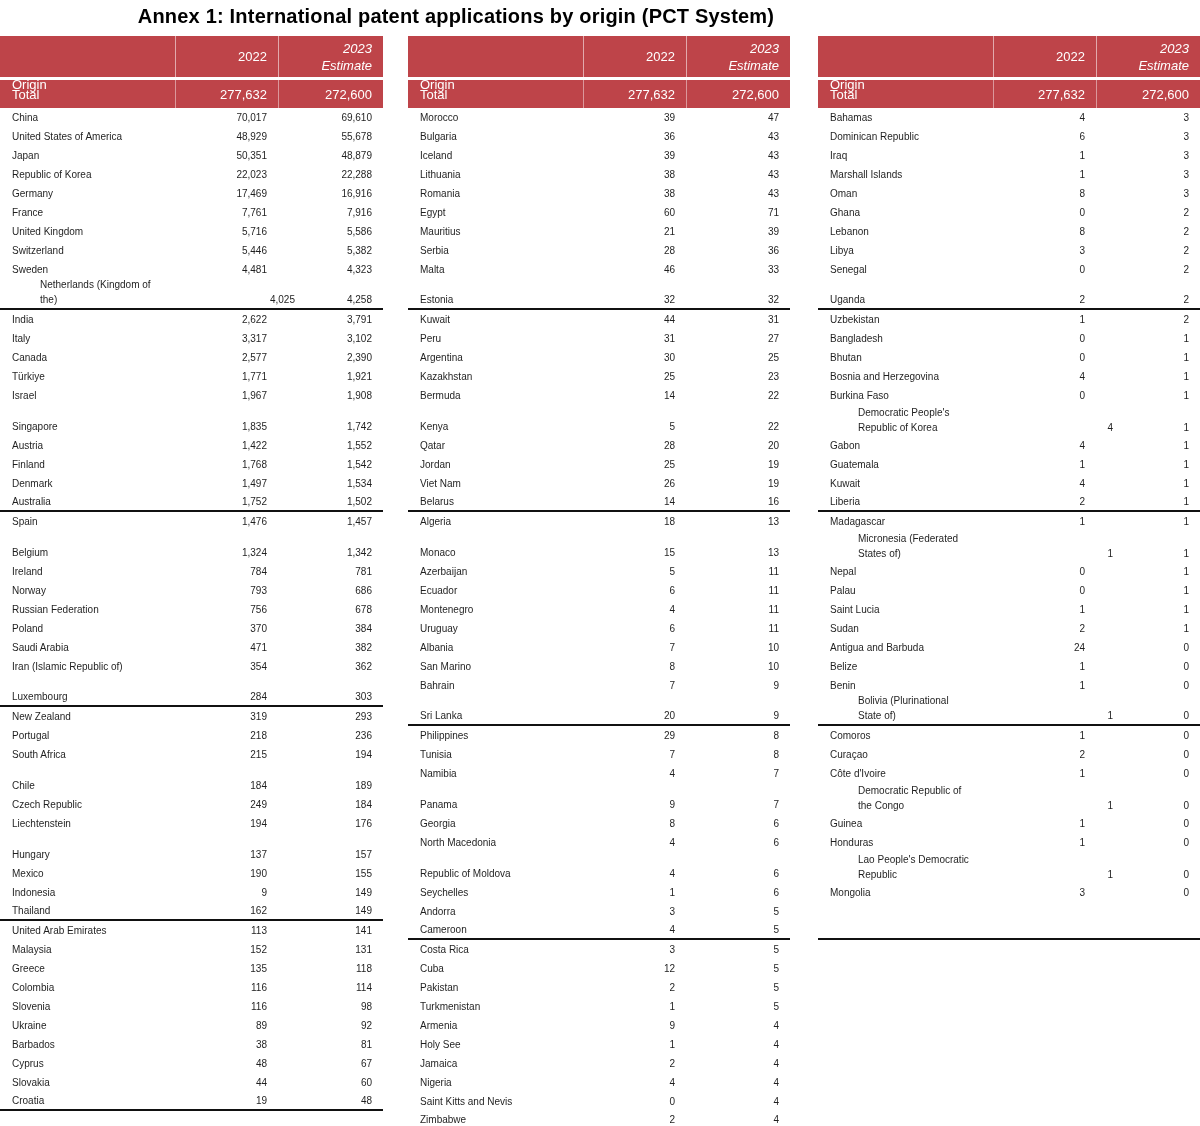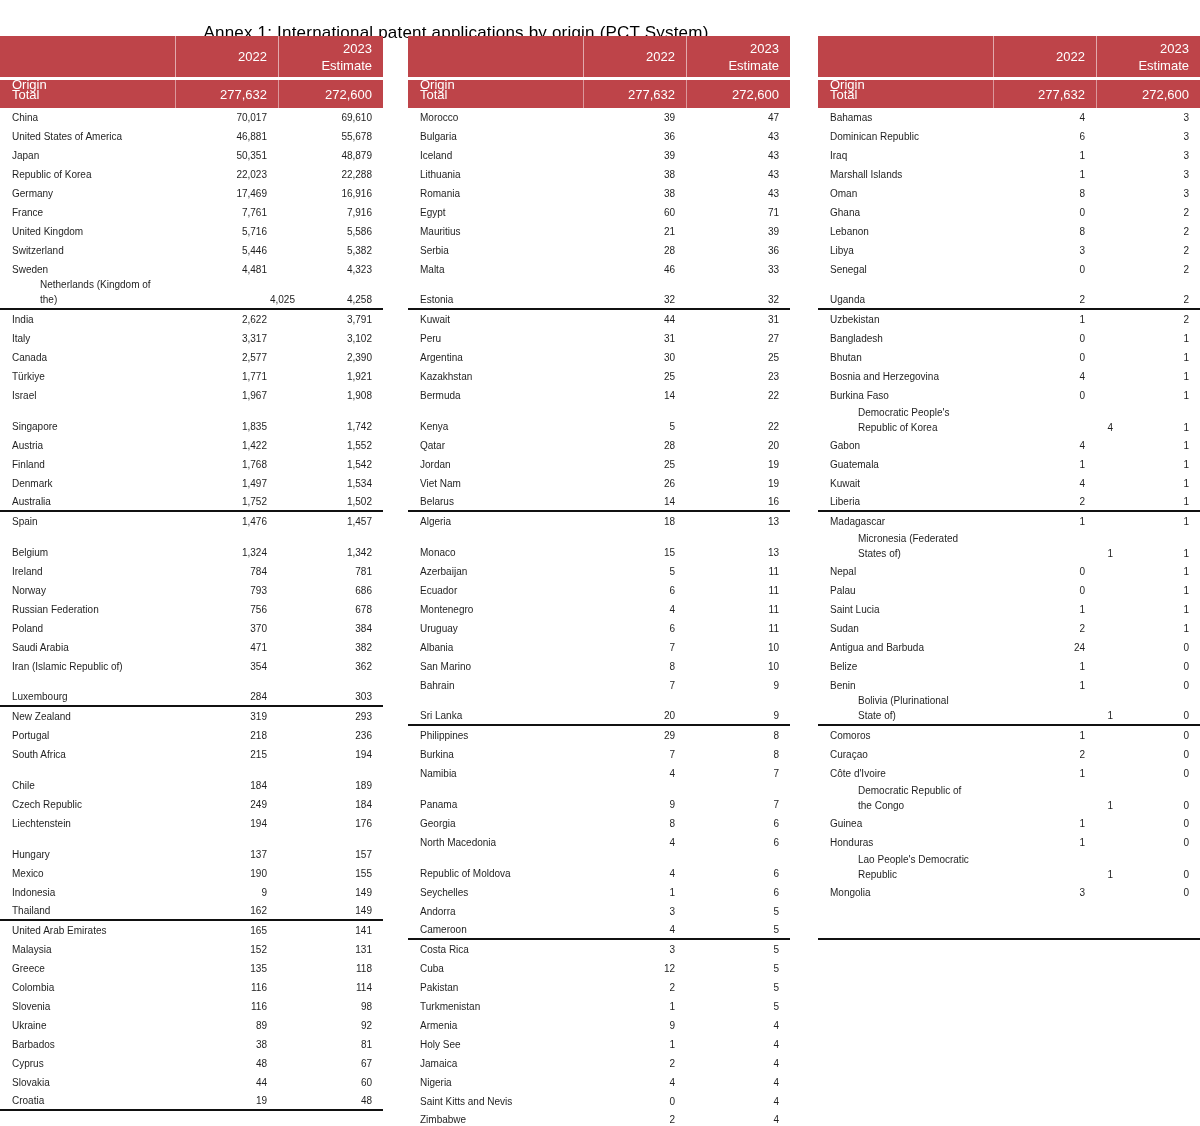--- a/index.html
+++ b/index.html
@@ -5,40 +5,40 @@
   * { box-sizing: border-box; margin: 0; padding: 0; }
   html, body { background: #ffffff; }
   body {
     width: 1200px; height: 1126px; overflow: hidden;
     font-family: "Liberation Sans", "DejaVu Sans", sans-serif;
     color: #1f1f1f;
   }
   .page { position: relative; width: 1200px; height: 1126px; background: #fff; }
 
   .title {
-    position: absolute; top: 23px; left: 0; width: 912px;
-    text-align: center; font-size: 17px; font-weight: 400; color: #000;
+    position: absolute; top: 5px; left: 0; width: 912px;
+    text-align: center; font-size: 20px; font-weight: 700; color: #000;
     letter-spacing: 0.2px; white-space: nowrap;
   }
 
   .table { position: absolute; top: 36px; }
   .table.t0 { left: 0;    width: 383px; }
   .table.t1 { left: 408px; width: 382px; }
   .table.t2 { left: 818px; width: 382px; }
 
   
   .thead {
     display: flex; align-items: stretch; height: 41px;
     background: var(--red, #be4449); color: #fff; font-size: 13px;
   }
   .thead > div { display: flex; flex-direction: column; justify-content: center; }
   .h-label { width: 175px; padding-left: 12px; margin-top: 48px; }
   .h-num   { width: 103px; text-align: right; padding-right: 11px;
              border-left: 1px solid rgba(255,255,255,0.55); }
-  .h-est   { flex: 1; line-height: 17px; }
+  .h-est   { flex: 1; line-height: 17px; font-style: italic; }
 
   
   .trow {
     display: flex; align-items: stretch; height: 28px; margin-top: 3px;
     background: var(--red, #be4449); color: #fff; font-size: 13px;
   }
   .trow > div { display: flex; flex-direction: column; justify-content: center; }
   .trow .c-num { border-left: 1px solid rgba(255,255,255,0.45); }
 
   
@@ -76,21 +76,21 @@
       <div class="c-num last">272,600</div>
     </div>
     <div class="tbody">
         <div class="row">
           <div class="c-label">China</div>
           <div class="c-num">70,017</div>
           <div class="c-num last">69,610</div>
         </div>
         <div class="row">
           <div class="c-label">United States of America</div>
-          <div class="c-num">46,881</div>
+          <div class="c-num">48,929</div>
           <div class="c-num last">55,678</div>
         </div>
         <div class="row">
           <div class="c-label">Japan</div>
           <div class="c-num">50,351</div>
           <div class="c-num last">48,879</div>
         </div>
         <div class="row">
           <div class="c-label">Republic of Korea</div>
           <div class="c-num">22,023</div>
@@ -274,21 +274,21 @@
           <div class="c-num">9</div>
           <div class="c-num last">149</div>
         </div>
         <div class="row rule">
           <div class="c-label">Thailand</div>
           <div class="c-num">162</div>
           <div class="c-num last">149</div>
         </div>
         <div class="row">
           <div class="c-label">United Arab Emirates</div>
-          <div class="c-num">165</div>
+          <div class="c-num">113</div>
           <div class="c-num last">141</div>
         </div>
         <div class="row">
           <div class="c-label">Malaysia</div>
           <div class="c-num">152</div>
           <div class="c-num last">131</div>
         </div>
         <div class="row">
           <div class="c-label">Greece</div>
           <div class="c-num">135</div>
@@ -500,21 +500,21 @@
           <div class="c-label">Sri Lanka</div>
           <div class="c-num">20</div>
           <div class="c-num last">9</div>
         </div>
         <div class="row">
           <div class="c-label">Philippines</div>
           <div class="c-num">29</div>
           <div class="c-num last">8</div>
         </div>
         <div class="row">
-          <div class="c-label">Burkina</div>
+          <div class="c-label">Tunisia</div>
           <div class="c-num">7</div>
           <div class="c-num last">8</div>
         </div>
         <div class="row">
           <div class="c-label">Namibia</div>
           <div class="c-num">4</div>
           <div class="c-num last">7</div>
         </div>
         <div class="row gap"></div>
         <div class="row">

